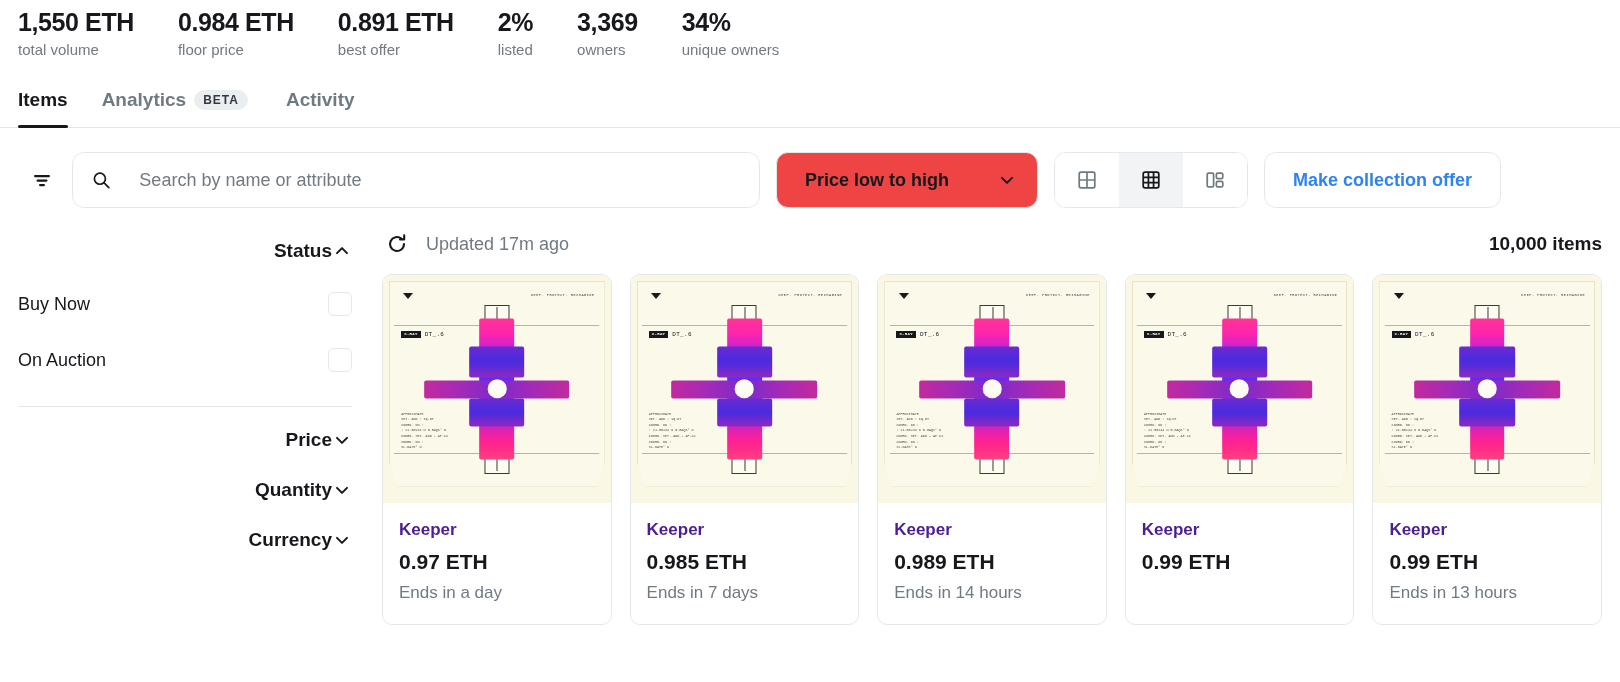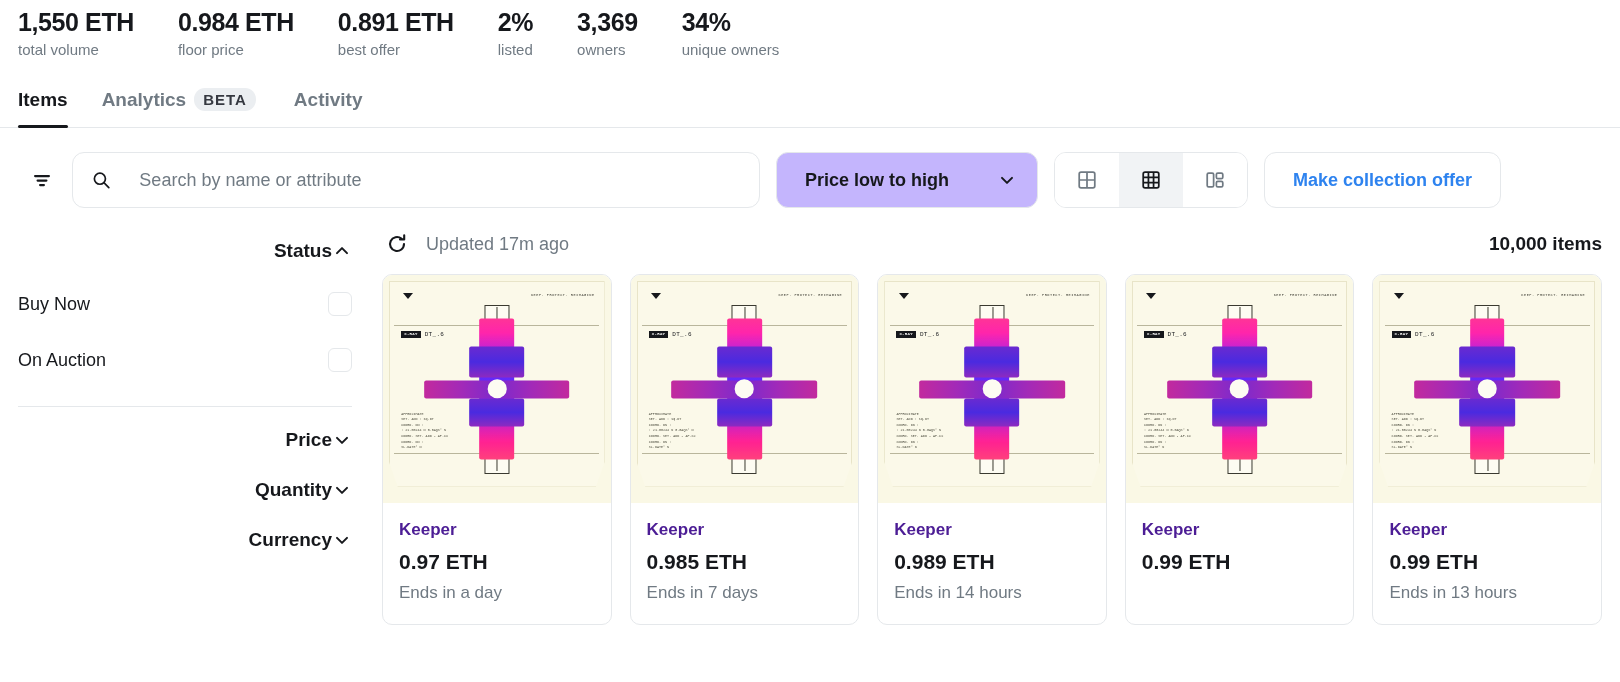--- a/index.html
+++ b/index.html
@@ -20,37 +20,37 @@
 
   
   .tabs { display: flex; align-items: center; gap: 8px; padding-left: 18px; height: 56px;
           border-bottom: 1px solid #e5e8eb; position: relative; }
   .tab { display: flex; align-items: center; gap: 8px; height: 56px; padding: 0 30px 0 0;
          font-size: 19px; font-weight: 700; color: #707a83; cursor: pointer; position: relative; }
   .tab:first-child { padding-right: 26px; }
   .tab.active { color: #16181c; }
   .tab.active::after { content: ""; position: absolute; left: 0; right: 26px; bottom: 0;
                        height: 3px; background: #16181c; border-radius: 2px; }
-  .tab-beta { font-size: 15px; font-weight: 700; letter-spacing: 1px; color: #353840;
+  .tab-beta { font-size: 12px; font-weight: 700; letter-spacing: 1px; color: #353840;
               background: #ebeef1; border-radius: 11px; padding: 4px 9px; line-height: 1; }
 
   
   .toolbar { display: flex; align-items: center; gap: 0; padding: 24px 18px 0 20px; height: 80px; }
   .filter-icon-btn { width: 44px; height: 52px; display: flex; align-items: center; justify-content: center;
                      cursor: pointer; flex: 0 0 auto; }
   .search-wrap { flex: 1 1 auto; height: 56px; border: 1px solid #e5e8eb; border-radius: 12px;
                  display: flex; align-items: center; gap: 28px; padding: 0 18px; margin-left: 8px;
                  max-width: 688px; background: #fff; }
   .search-input { border: 0; outline: 0; font-size: 18px; color: #16181c; width: 100%;
                   font-family: "Liberation Sans", sans-serif; background: transparent; }
   .search-input::placeholder { color: #707a83; }
 
   .sort-btn { height: 56px; min-width: 262px; margin-left: 16px; border: 1px solid #e5e8eb;
               border-radius: 12px; display: flex; align-items: center; justify-content: space-between;
-              padding: 0 20px 0 28px; cursor: pointer; background: #c4b5fd; }
+              padding: 0 20px 0 28px; cursor: pointer; background: #ef4444; }
   .sort-label { font-size: 18px; font-weight: 700; color: #16181c; }
 
   .viewtoggle { display: flex; height: 56px; margin-left: 16px; border: 1px solid #e5e8eb;
                 border-radius: 12px; overflow: hidden; }
   .view-btn { width: 64px; height: 54px; display: flex; align-items: center; justify-content: center;
               cursor: pointer; background: #fff; }
   .view-btn.active { background: #f1f3f5; }
 
   .offer-btn { height: 56px; margin-left: 16px; border: 1px solid #e5e8eb; border-radius: 12px;
                display: flex; align-items: center; justify-content: center; padding: 0 28px;

